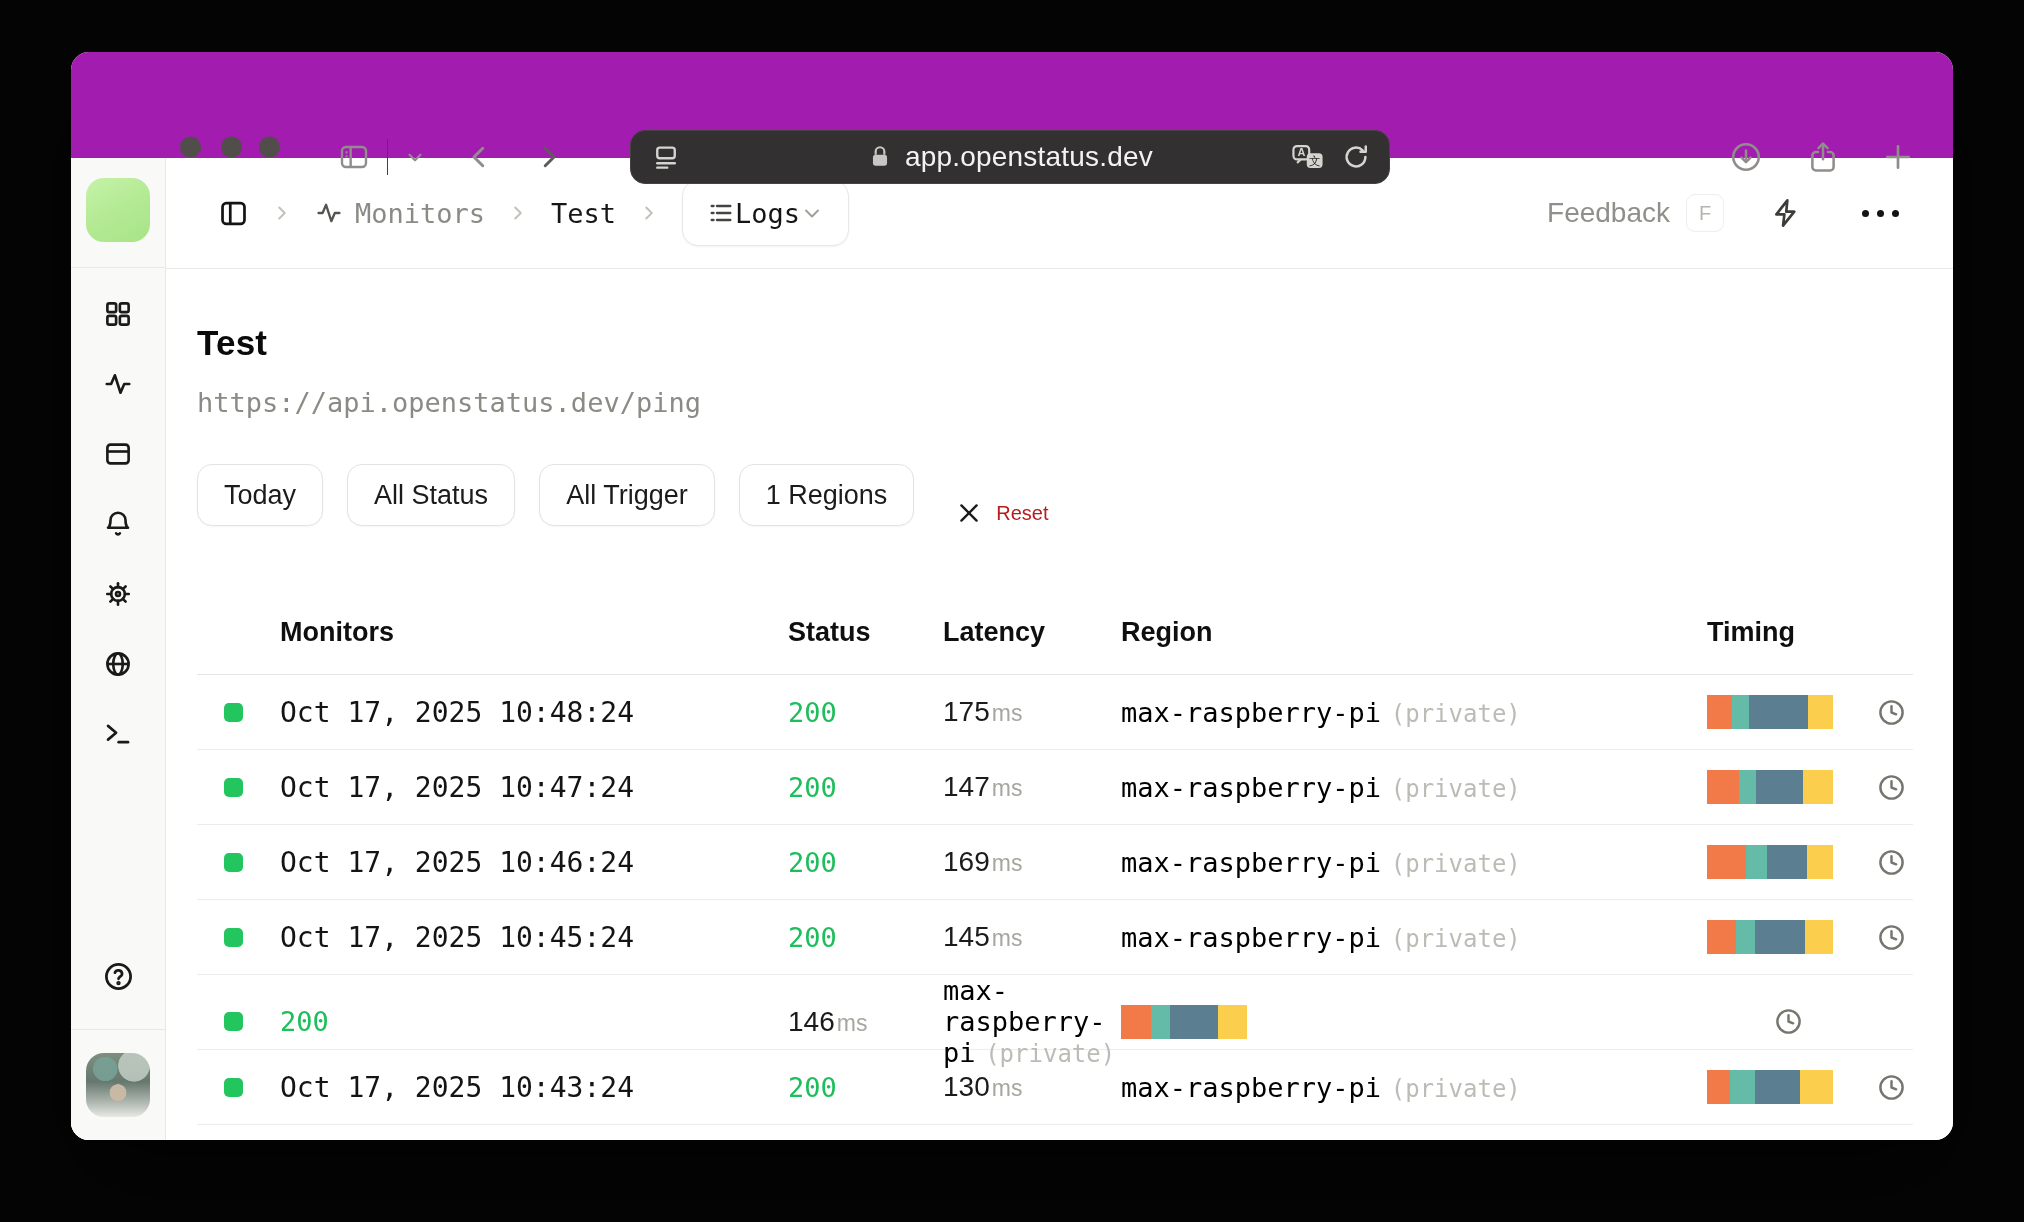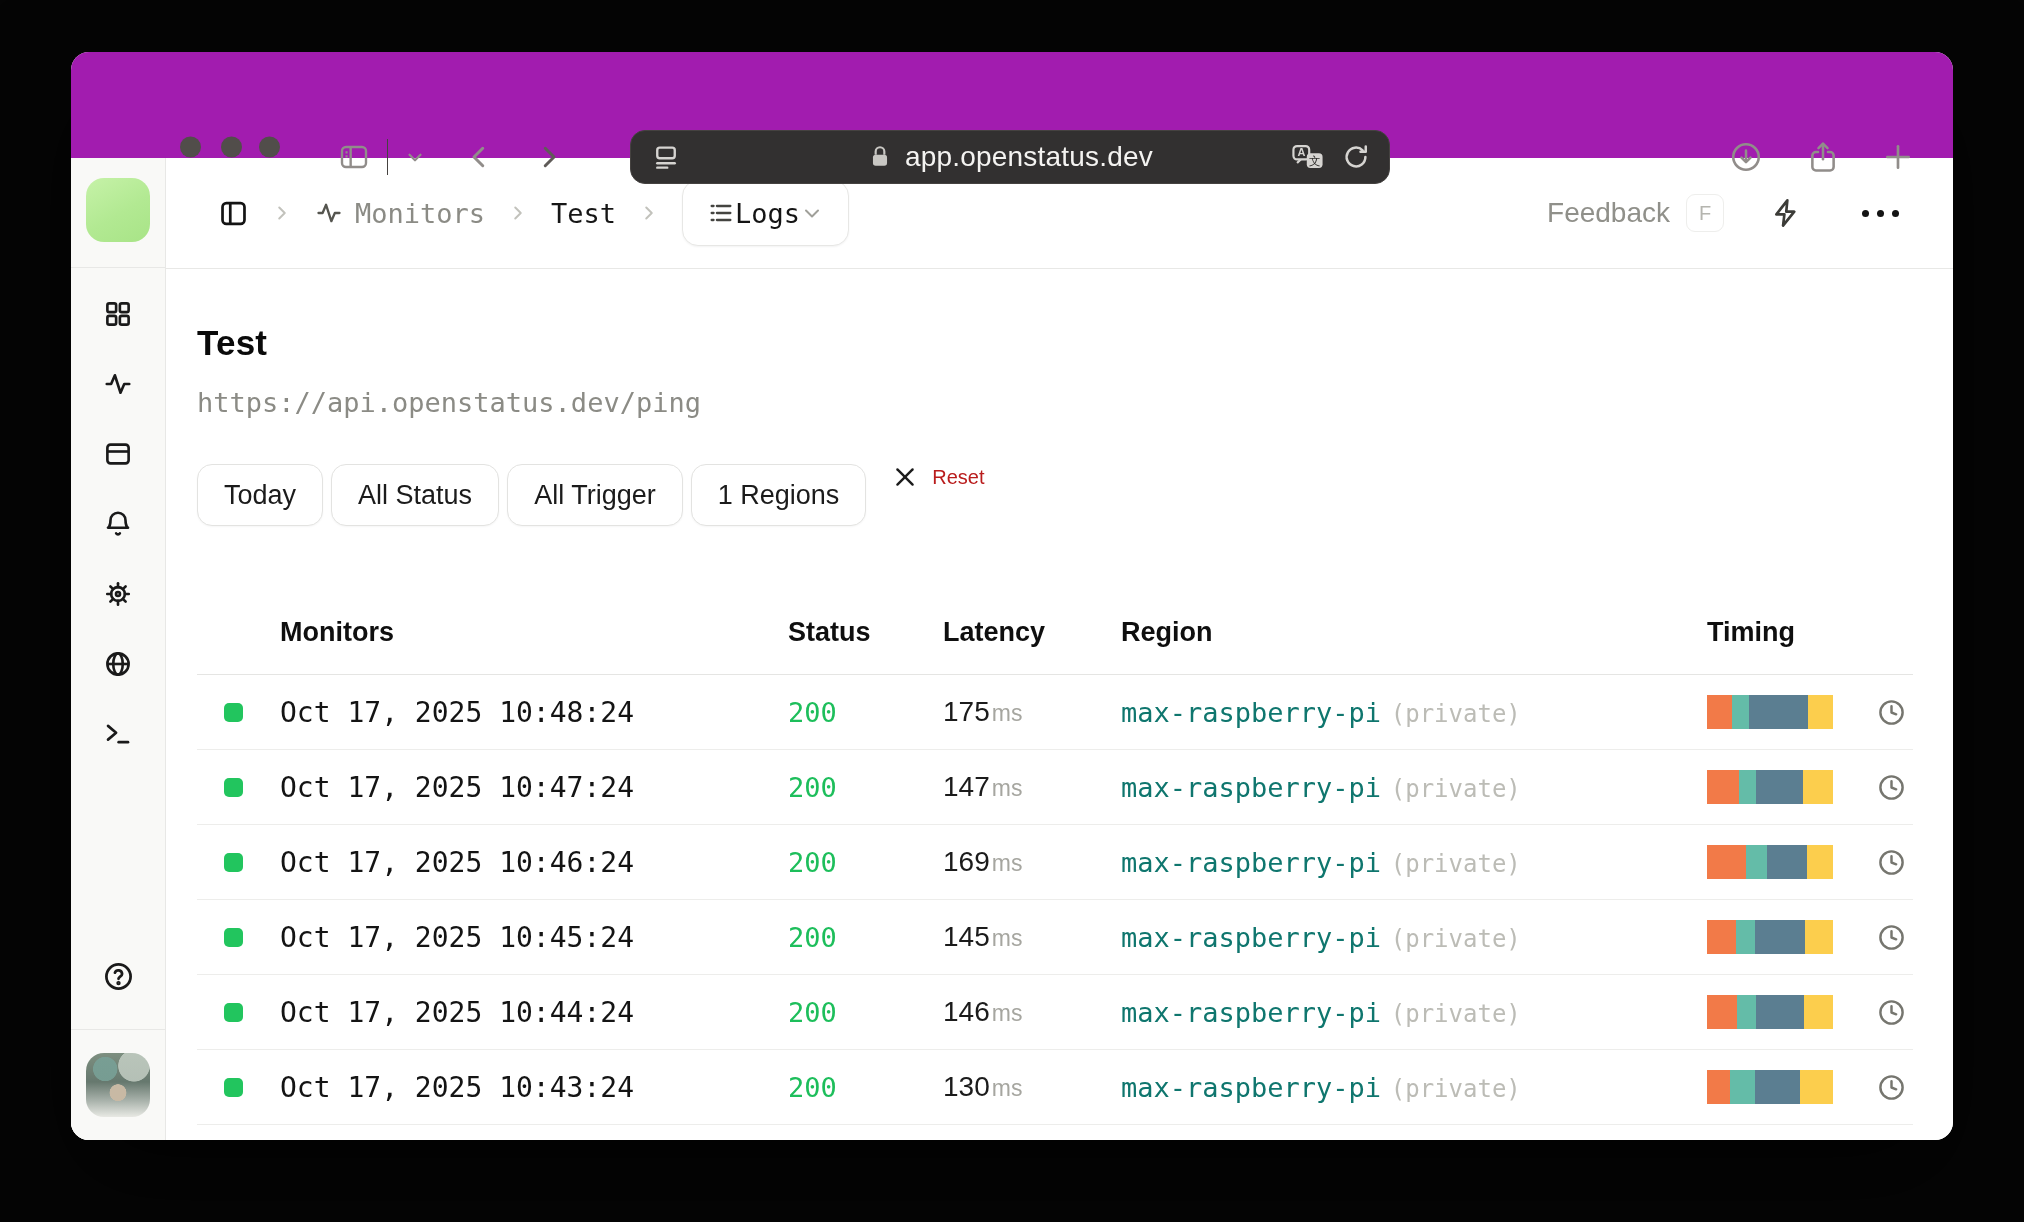--- a/index.html
+++ b/index.html
@@ -63,42 +63,42 @@
   .kbd{width:36px;height:36px;border:1px solid #eeeeec;border-radius:9px;display:flex;
        align-items:center;justify-content:center;font-size:20px;color:#b5b5af;background:#fff;}
   .zap{color:#3c3c38;margin-left:6px;cursor:pointer;}
   .dots{display:flex;gap:8px;margin-left:14px;cursor:pointer;padding:6px;}
   .dots i{width:7px;height:7px;border-radius:50%;background:#141414;}
 
   
   .content{padding:0 40px 0 31px;flex:1;min-height:0;}
   .page-title{margin-top:54px;font-size:35px;font-weight:700;color:#0a0a0a;letter-spacing:.2px;}
   .endpoint{margin-top:24px;font-size:27px;color:#8b8b85;}
-  .filters{margin-top:46px;display:flex;align-items:flex-start;gap:8px;}
+  .filters{margin-top:46px;display:flex;align-items:flex-end;gap:24px;}
   .fbtn{height:62px;padding:0 26px;border:1px solid #e3e3e1;border-radius:15px;background:#fff;
         font-size:27px;font-weight:500;color:#1b1b1b;display:flex;align-items:center;
         box-shadow:0 1px 2px rgba(0,0,0,.04);cursor:pointer;font-family:"Liberation Sans",sans-serif;}
   .reset{display:flex;align-items:center;gap:14px;margin-left:18px;cursor:pointer;}
   .reset .txt{font-size:20px;font-weight:400;color:#b91c1c;}
   .reset svg{color:#1b1b1b;}
 
   
   .table{margin-top:64px;}
   .grid{display:grid;grid-template-columns:83px 508px 155px 178px 586px 162px 1fr;align-items:center;}
   .thead{height:84px;border-bottom:1px solid #e5e5e3;}
   .thead .hc{font-size:27px;font-weight:700;color:#0f0f0f;}
   .trow{height:74px;border-bottom:1px solid #ededeb;cursor:pointer;}
   .dotc{display:flex;justify-content:flex-start;padding-left:27px;}
   .dot{width:19px;height:19px;border-radius:5px;background:#22c55e;}
   .ts{font-size:28px;color:#141414;}
   .st{font-size:27px;color:#1dbe5b;}
   .lat{display:flex;align-items:baseline;}
   .lat .num{font-size:28px;font-weight:500;color:#1b1b1b;}
   .lat .unit{font-size:23px;color:#a6a6a0;margin-left:2px;}
-  .reg .rname{font-size:27px;color:#0f766e;}
+  .reg .rname{font-size:27px;color:#000000;}
   .reg .rnote{font-size:24px;color:#bcbcb6;}
   .timingc{display:flex;}
   .tbar{width:126px;height:34px;display:flex;overflow:hidden;}
   .tbar i{height:100%;}
   .clockc{display:flex;justify-content:center;color:#76766f;}
 </style>
 </head>
 <body>
 
 <div class="window">
@@ -452,21 +452,20 @@
                   <svg width="31" height="31" viewBox="0 0 24 24" fill="none" stroke="currentColor" stroke-width="1.9" stroke-linecap="round" stroke-linejoin="round">
                     <circle cx="12" cy="12" r="8.6"></circle>
                     <path d="M12 7.2V12l3.6 1.4"></path>
                   </svg>
                 </div>
               </div>
               <div class="grid trow">
                 <div class="dotc">
                   <span class="dot"></span>
                 </div>
-                <div class="ts mono">Oct 17, 2025 10:44:24</div>
                 <div class="st mono">200</div>
                 <div class="lat">
                   <span class="num">146</span>
                   <span class="unit">ms</span>
                 </div>
                 <div class="reg mono"><span class="rname">max-raspberry-pi</span> <span class="rnote">(private)</span></div>
                 <div class="timingc">
                   <span class="tbar">
                     <i style="width: 24%; background: rgb(242, 122, 72);"></i>
                     <i style="width: 15%; background: rgb(100, 188, 168);"></i>

